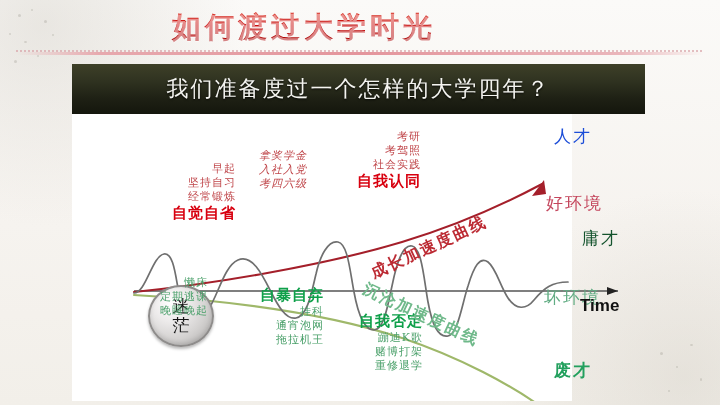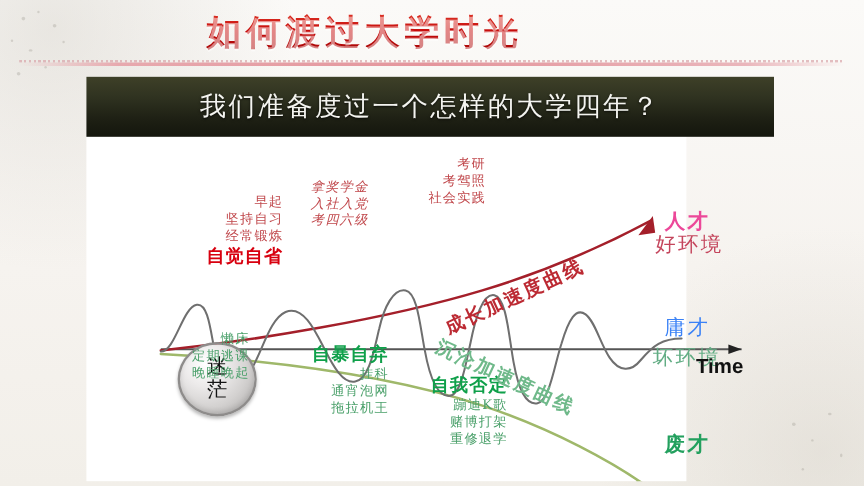--- a/index.html
+++ b/index.html
@@ -187,20 +187,21 @@
     <div class="blk red" style="left:187px;top:85px;font-style:italic;">
       <div class="sub">拿奖学金</div>
       <div class="sub">入社入党</div>
       <div class="sub">考四六级</div>
     </div>
 
     <div class="blk red" style="left:285px;top:66px;">
       <div class="sub">考研</div>
       <div class="sub">考驾照</div>
       <div class="sub">社会实践</div>
+      <div class="hd">自我认同</div>
     </div>
 
     <div class="blk grn" style="left:88px;top:212px;">
       <div class="sub">懒床</div>
       <div class="sub">定期逃课</div>
       <div class="sub">晚睡晚起</div>
     </div>
 
     <div class="blk grn" style="left:188px;top:222px;">
       <div class="hd">自暴自弃</div>
@@ -212,22 +213,22 @@
     <div class="blk grn" style="left:287px;top:248px;">
       <div class="hd">自我否定</div>
       <div class="sub">蹦迪K歌</div>
       <div class="sub">赌博打架</div>
       <div class="sub">重修退学</div>
     </div>
 
     <div class="curvelbl" style="left:300px;top:200px;color:#bc2a33;transform:rotate(-25deg);">成长加速度曲线</div>
     <div class="curvelbl" style="left:292px;top:214px;color:#6fb98a;transform:rotate(25deg);">沉沦加速度曲线</div>
 
-    <div class="endlbl" style="left:482px;top:61px;color:#ec4899;font-weight:bold;margin-top:48px;">人才</div>
+    <div class="endlbl" style="left:482px;top:61px;color:#1d4ed8;font-weight:normal;">人才</div>
     <div class="endlbl" style="left:474px;top:128px;color:#c4455c;">好环境</div>
-    <div class="endlbl" style="left:482px;top:163px;color:#3b82f6;margin-top:34px;">庸才</div>
+    <div class="endlbl" style="left:510px;top:163px;color:#14532d;">庸才</div>
     <div class="endlbl" style="left:472px;top:222px;color:#62ad84;">坏环境</div>
     <div class="endlbl" style="left:482px;top:295px;color:#23a05e;font-weight:bold;">废才</div>
 
     <div id="time-lbl" style="left:508px;top:232px;">Time</div>
 
   </div>
 </div>
 
 </body></html>

